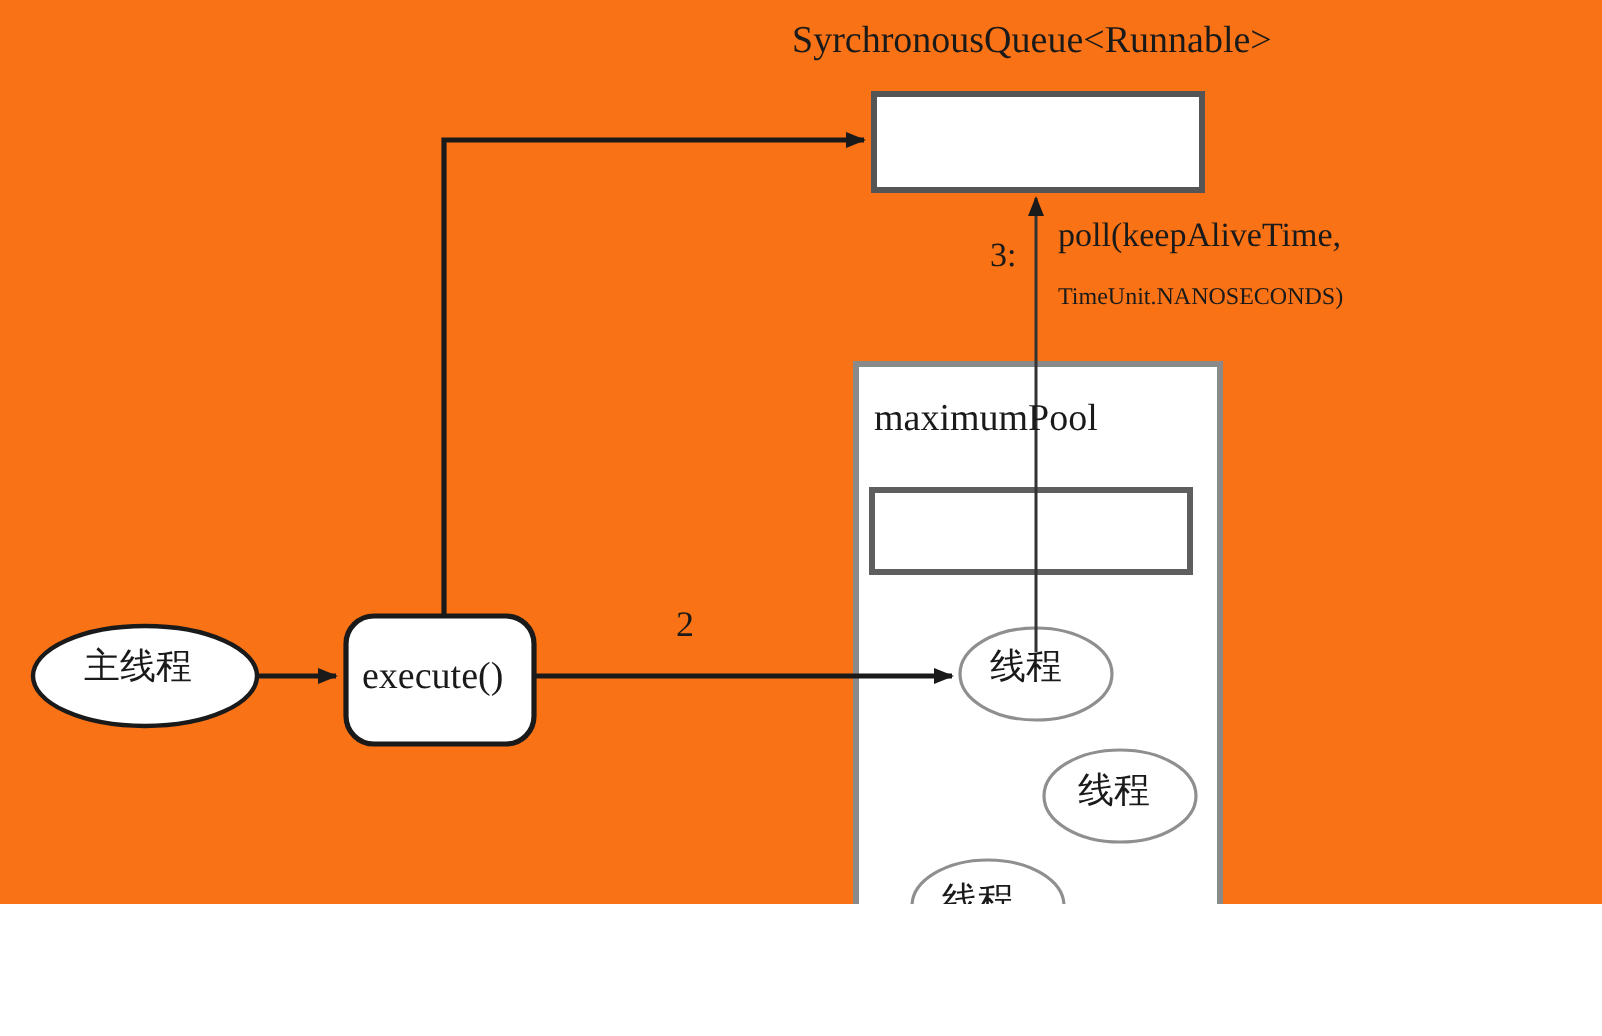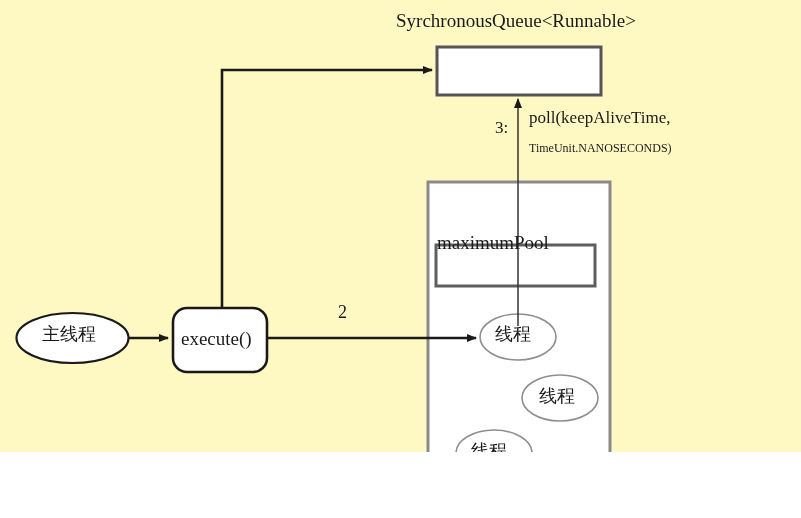--- a/index.html
+++ b/index.html
@@ -4,21 +4,21 @@
 <style>
   html, body {
     margin: 0;
     padding: 0;
     background: #ffffff;
   }
   #canvas {
     position: relative;
     width: 801px;
     height: 452px;
-    background: #fef9c3;
+    background: #f97316;
     overflow: hidden;
     font-family: "Liberation Serif", "DejaVu Serif", serif;
     color: #111111;
   }
   svg#diagram {
     position: absolute;
     left: 0;
     top: 0;
     width: 801px;
     height: 518px;
@@ -56,21 +56,20 @@
   }
   #poll-line2-label {
     left: 529px;
     top: 142px;
     font-size: 12px;
   }
   #max-pool-label {
     left: 437px;
     top: 199px;
     font-size: 19px;
-    margin-top: 33px;
   }
   #core-pool-label {
     left: 443px;
     top: 254px;
     font-size: 19px;
   }
   #execute-label {
     left: 181px;
     top: 328px;
     font-size: 19px;

